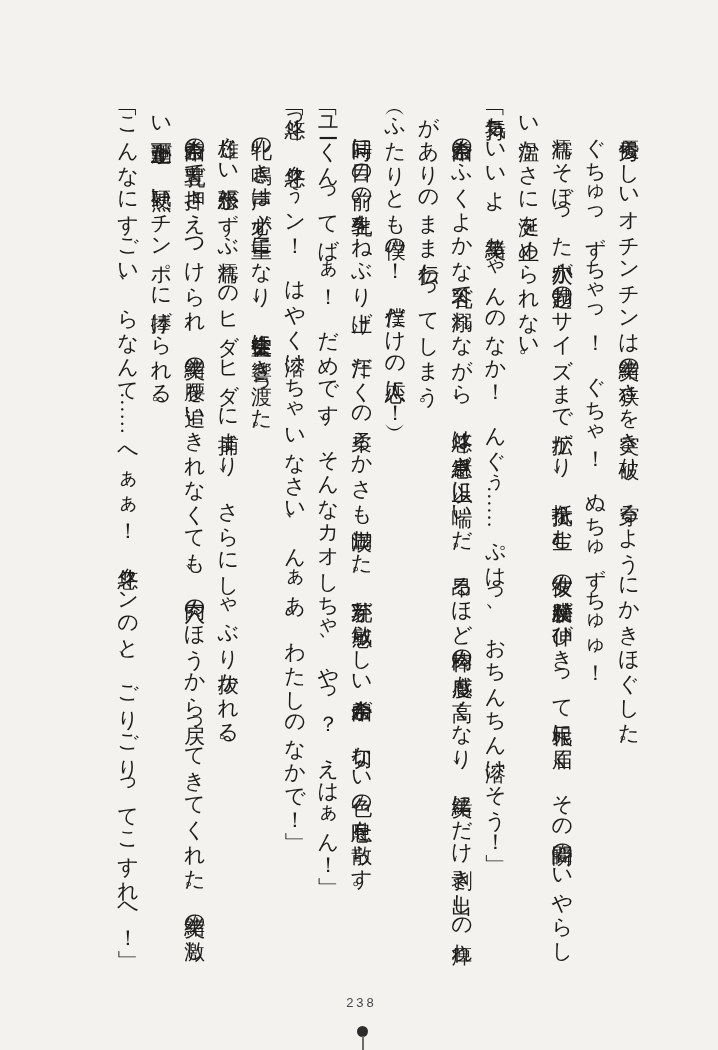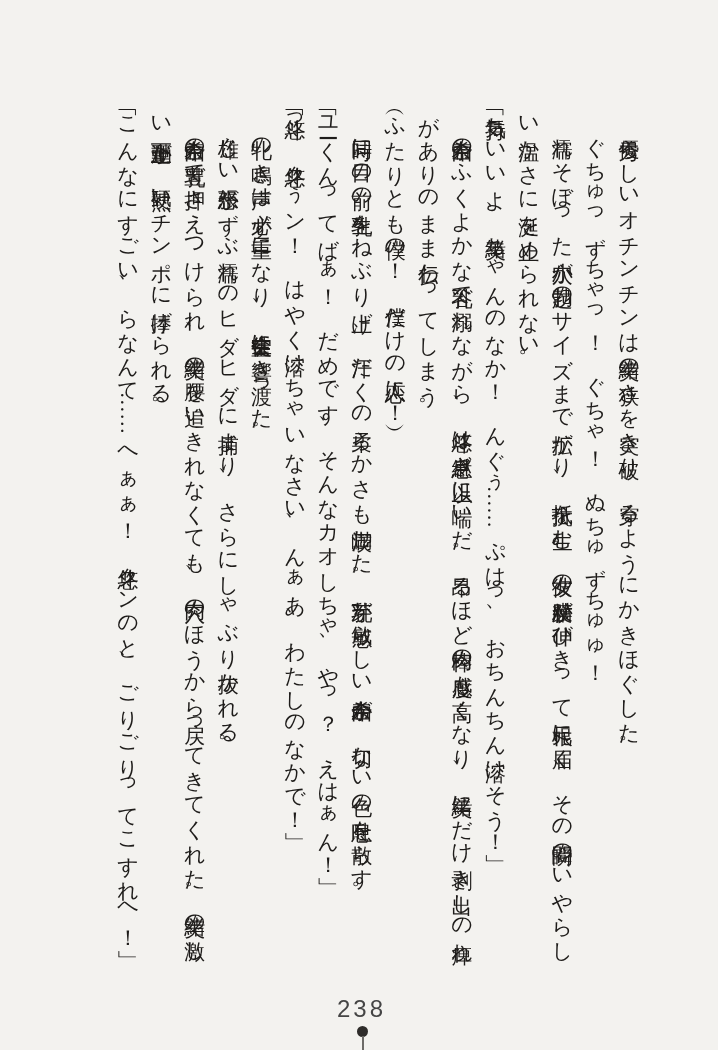--- a/index.html
+++ b/index.html
@@ -48,21 +48,21 @@
     top: 995px;
     height: 55px;
   }
   .page-number {
     position: absolute;
     left: 5px;
     right: 0;
     top: 0;
     text-align: center;
     font-family: "Liberation Sans", "DejaVu Sans", sans-serif;
-    font-size: 24px;
+    font-size: 13px;
     letter-spacing: 3px;
     color: #454545;
   }
   .pin-marker {
     position: absolute;
     left: 357px;
     top: 31px;
     width: 11px;
     height: 11px;
     border-radius: 50%;

